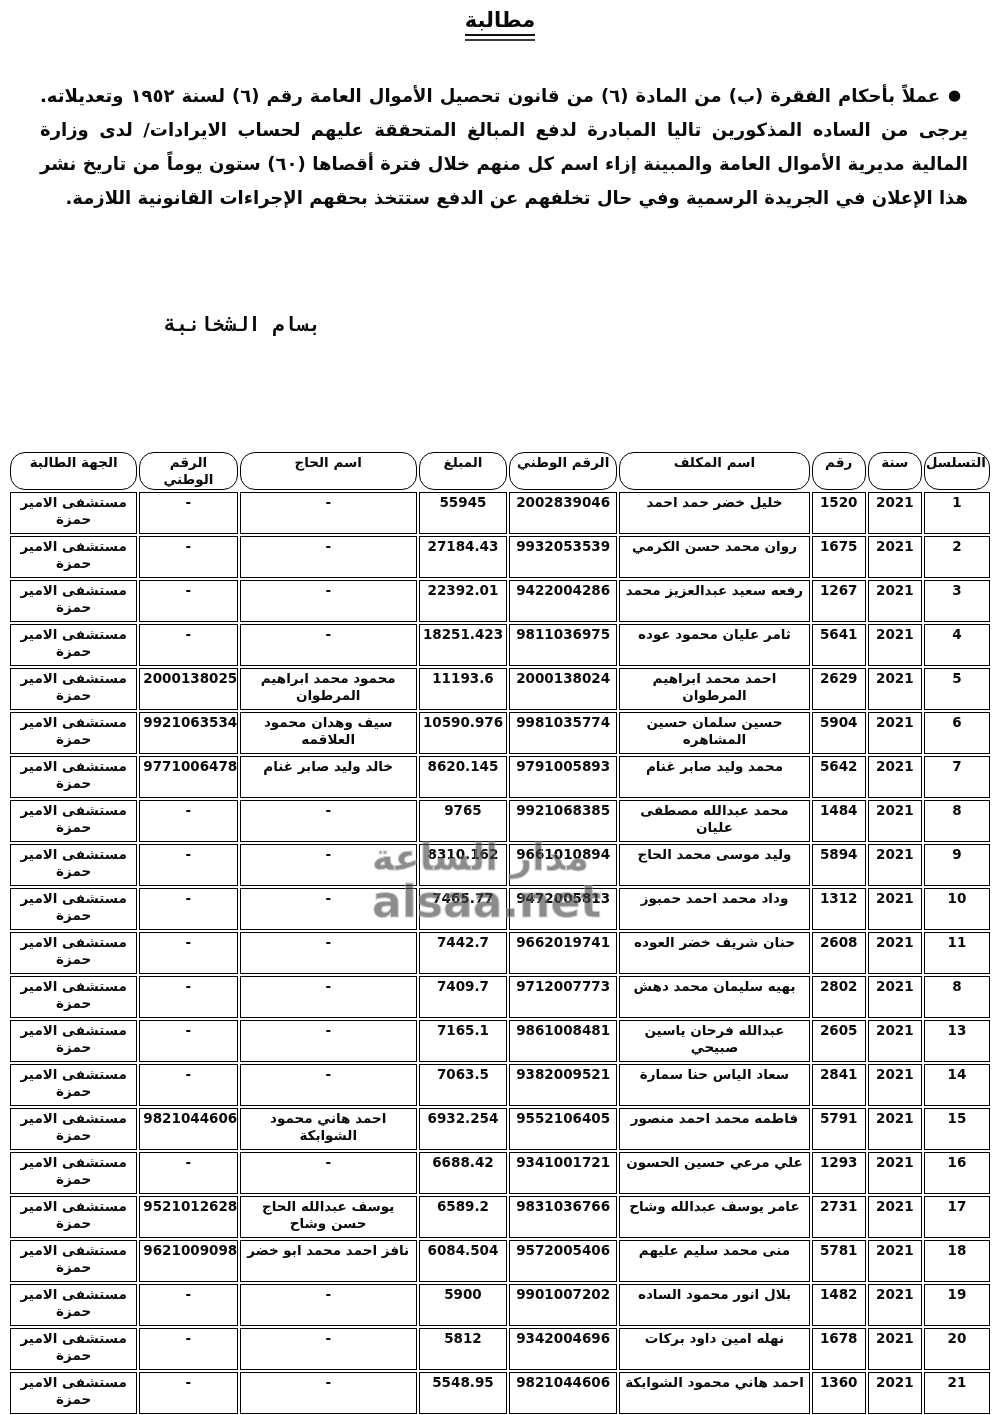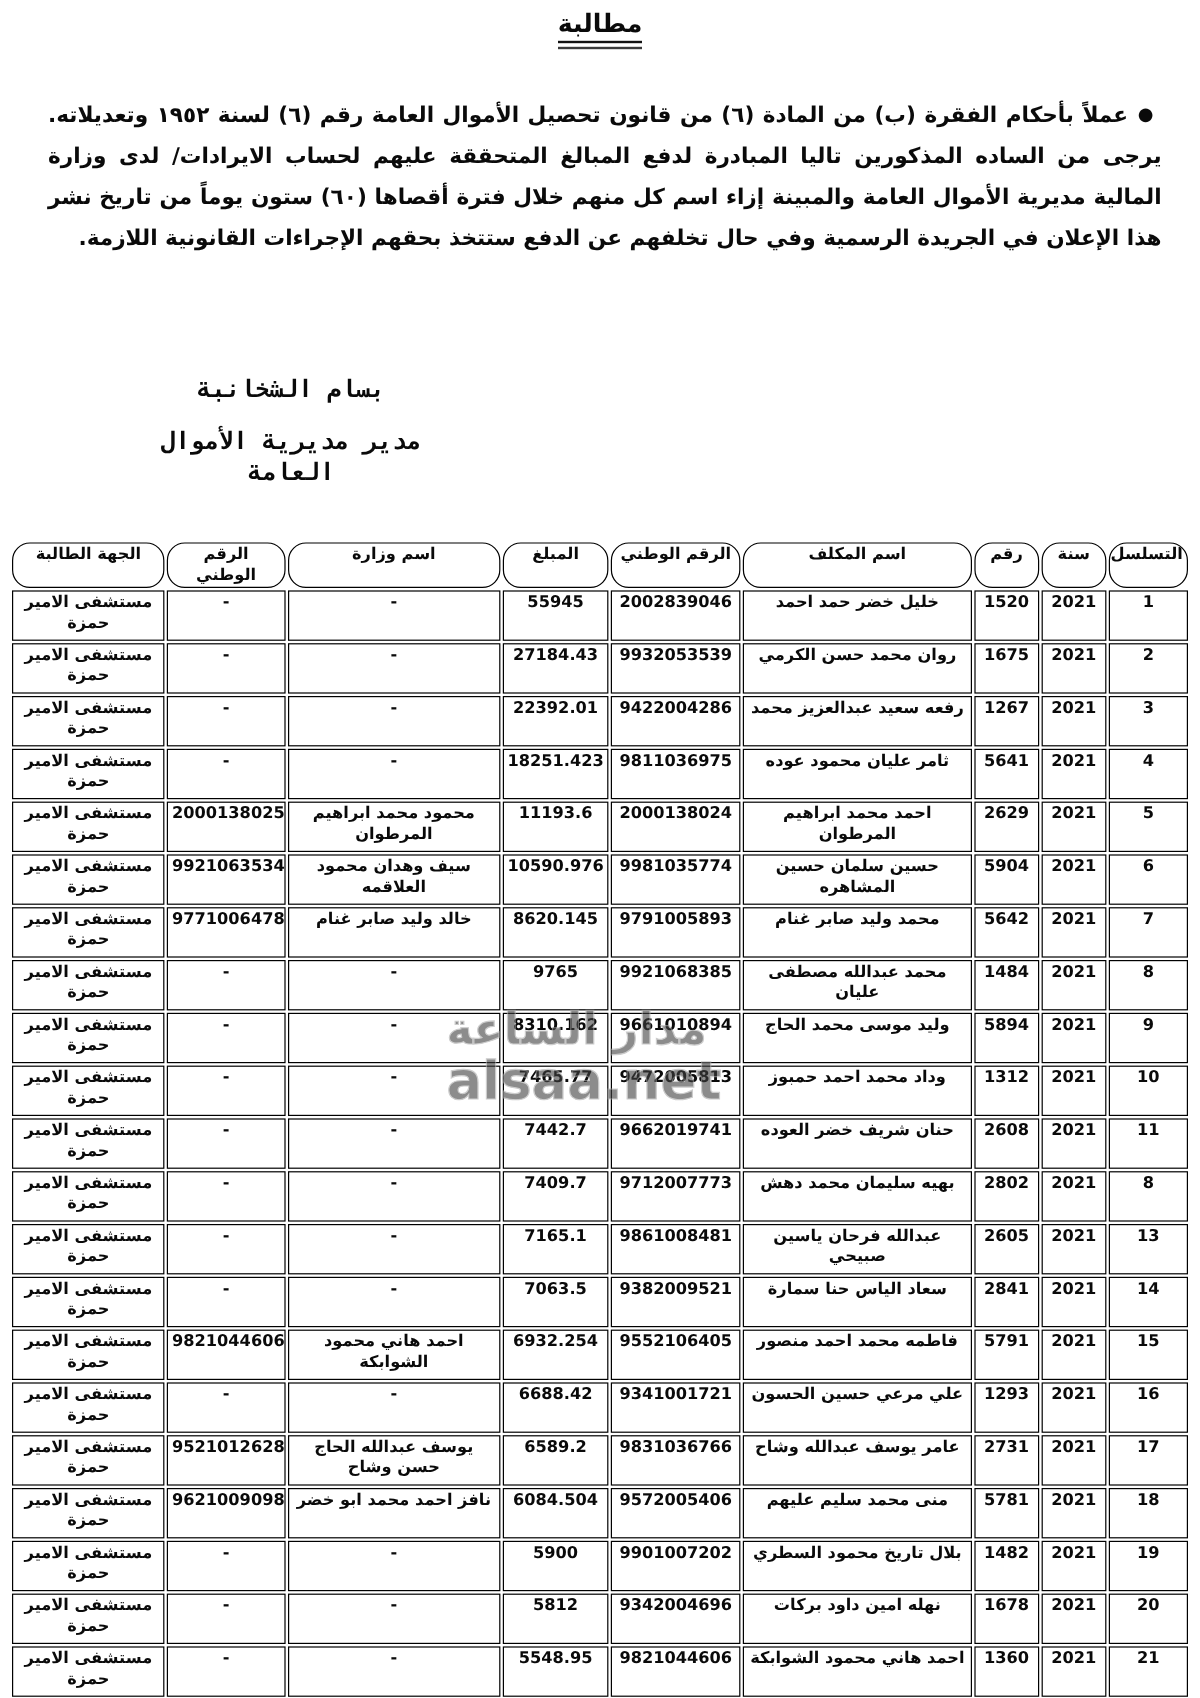--- a/index.html
+++ b/index.html
@@ -53,21 +53,20 @@
 <div class="page">
 
   <div class="title-wrap">
     <span class="t2"><span class="t1">مطالبة</span></span>
   </div>
 
   <div class="notice"><span class="bullet">●</span><span>عملاً بأحكام الفقرة (ب) من المادة (٦) من قانون تحصيل الأموال العامة رقم (٦) لسنة ١٩٥٢ وتعديلاته. يرجى من الساده المذكورين تاليا المبادرة لدفع المبالغ المتحققة عليهم لحساب الايرادات/ لدى وزارة المالية مديرية الأموال العامة والمبينة إزاء اسم كل منهم خلال فترة أقصاها (٦٠) ستون يوماً من تاريخ نشر هذا الإعلان في الجريدة الرسمية وفي حال تخلفهم عن الدفع ستتخذ بحقهم الإجراءات القانونية اللازمة.</span></div>
 
   <div class="signature">
     <div class="sig-name">بسام الشخانبة</div>
-    <div>مدير مديرية الأموال العامة</div>
   </div>
 
   <table class="doc-table">
     <colgroup>
       <col style="width:66px">
         <col style="width:54px">
         <col style="width:54px">
       <col style="width:190px">
         <col style="width:108px">
         <col style="width:88px">
@@ -76,21 +75,21 @@
         <col style="width:127px">
     </colgroup>
     <thead>
         <tr>
           <th>التسلسل</th>
           <th>سنة</th>
           <th>رقم</th>
           <th>اسم المكلف</th>
           <th>الرقم الوطني</th>
           <th>المبلغ</th>
-          <th>اسم وزارة</th>
+          <th>اسم الحاج</th>
           <th>الرقم الوطني</th>
           <th>الجهة الطالبة</th>
         </tr>
       </thead>
     <tbody>
         <tr>
           <td class="num">1</td>
           <td class="num">2021</td>
           <td class="num">1520</td>
           <td>خليل خضر حمد احمد</td>
@@ -284,21 +283,21 @@
           <td class="num">9572005406</td>
           <td class="num">6084.504</td>
           <td>نافز احمد محمد ابو خضر</td>
           <td class="num">9621009098</td>
           <td>مستشفى الامير حمزة</td>
         </tr>
         <tr>
           <td class="num">19</td>
           <td class="num">2021</td>
           <td class="num">1482</td>
-          <td>بلال تاريخ محمود السطري</td>
+          <td>بلال انور محمود الساده</td>
           <td class="num">9901007202</td>
           <td class="num">5900</td>
           <td>-</td>
           <td>-</td>
           <td>مستشفى الامير حمزة</td>
         </tr>
         <tr>
           <td class="num">20</td>
           <td class="num">2021</td>
           <td class="num">1678</td>

